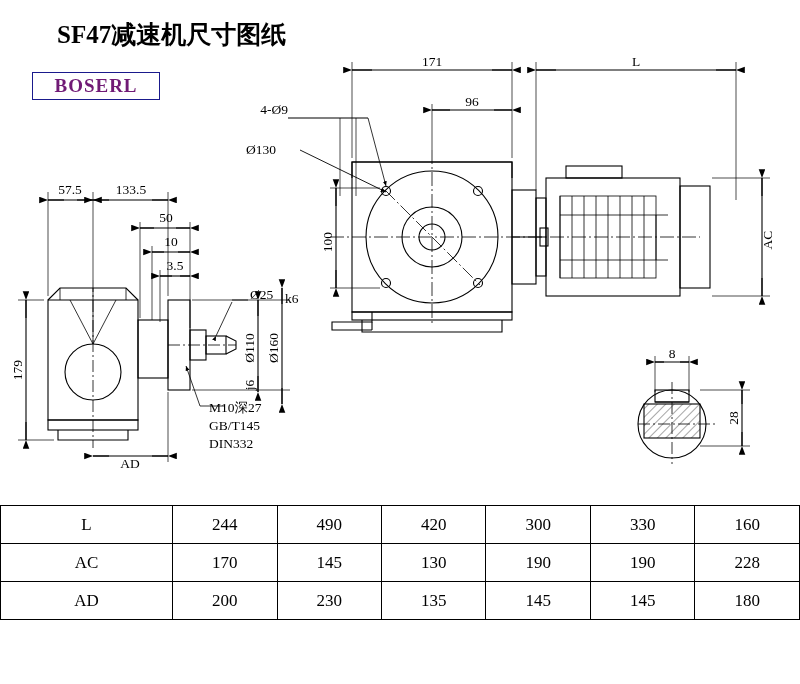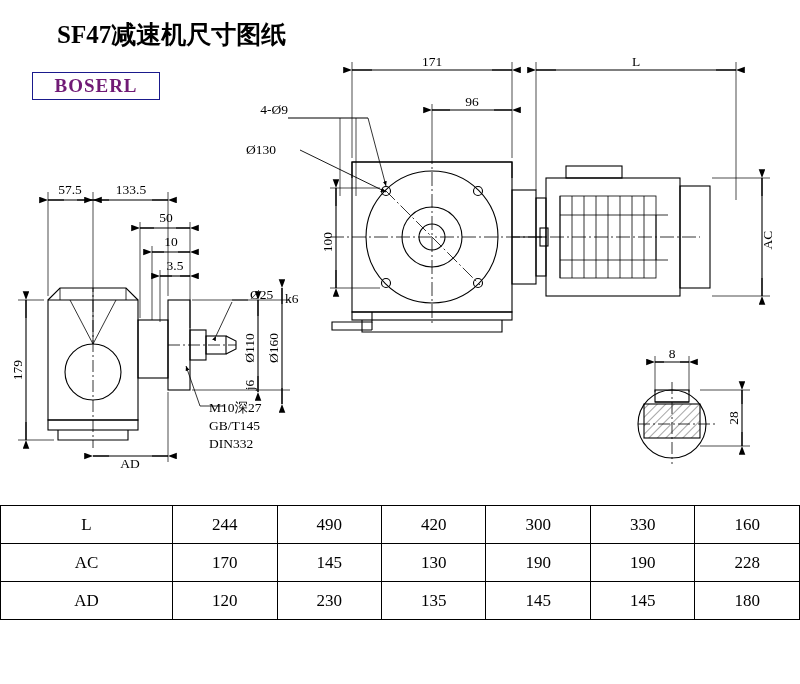--- a/index.html
+++ b/index.html
@@ -358,21 +358,21 @@
         <td class="rowhead">AC</td>
         <td class="val">170</td>
         <td class="val">145</td>
         <td class="val">130</td>
         <td class="val">190</td>
         <td class="val">190</td>
         <td class="val">228</td>
       </tr>
       <tr>
         <td class="rowhead">AD</td>
-        <td class="val">120</td>
+        <td class="val">200</td>
         <td class="val">230</td>
         <td class="val">135</td>
         <td class="val">145</td>
         <td class="val">145</td>
         <td class="val">180</td>
       </tr>
     </tbody>
   </table>
 
 </div>

